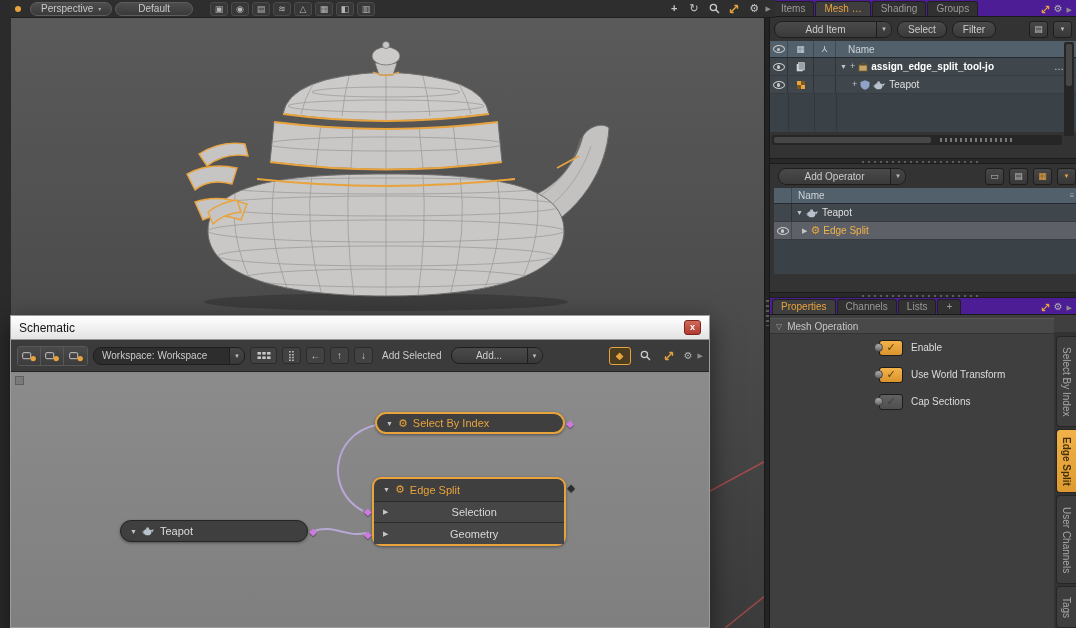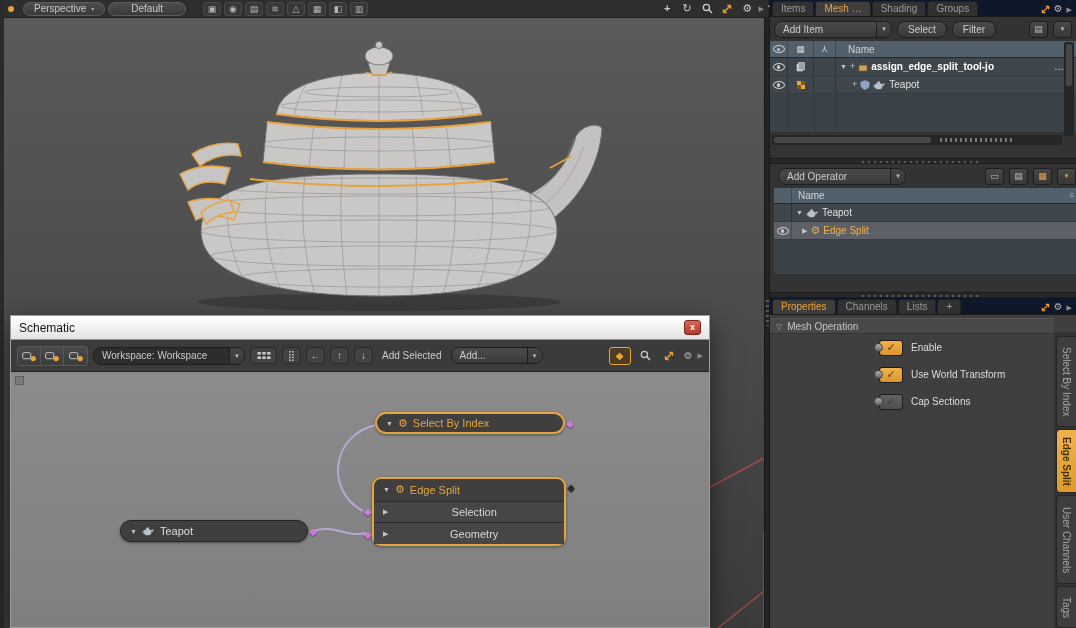--- a/index.html
+++ b/index.html
@@ -1,21 +1,21 @@
 <!DOCTYPE html>
 <html><head>
 <meta charset="utf-8">
 <style>
 *{box-sizing:border-box;margin:0;padding:0}
 html,body{width:1076px;height:628px;overflow:hidden;background:#2b2b2b;
   font-family:"Liberation Sans","DejaVu Sans",sans-serif;-webkit-font-smoothing:antialiased}
 #app{position:relative;width:1076px;height:628px}
 
 
-#viewport{position:absolute;left:4px;top:0;width:764px;height:628px;
+#viewport{position:absolute;left:11px;top:0;width:764px;height:628px;
   background:linear-gradient(#5b5b5b 0%,#4d4d4d 45%,#3b3b3b 100%);overflow:hidden}
 #vp-toolbar{position:absolute;left:0;top:0;right:0;height:18px;background:#2e2e2e;
   border-bottom:1px solid #1e1e1e;display:flex;align-items:center;gap:3px;padding:0 4px;z-index:4}
 .dot{width:6px;height:6px;border-radius:50%;background:#e8a33d;margin-right:6px}
 .vp-btn{height:14px;padding:0 10px;background:linear-gradient(#4d4d4d,#3a3a3a);
   border:1px solid #5d5d5d;border-radius:7px;color:#c9c9c9;font-size:10px;display:flex;
   align-items:center;gap:5px;white-space:nowrap}
 .vp-btn .car{font-size:6px;color:#a8a8a8}
 .vp-ico{width:18px;height:14px;background:#383838;border:1px solid #4a4a4a;border-radius:3px;
   color:#b5b5b5;font-size:9px;display:flex;align-items:center;justify-content:center}
@@ -30,31 +30,31 @@
 
 
 #divider{position:absolute;left:764px;top:0;width:6px;height:628px;background:#232323;
   border-left:1px solid #191919;border-right:1px solid #191919}
 #divider .grip{position:absolute;left:1px;top:300px;width:3px;height:26px;
   background:repeating-linear-gradient(#5a5a5a 0 2px,transparent 2px 5px)}
 #divider .ovf{position:absolute;left:0;top:2px}
 
 
 #right{position:absolute;left:770px;top:0;width:306px;height:628px;background:#333}
-.tabs{height:17px;background:#0f172a;display:flex;align-items:flex-end;padding:1px 2px 0;
+.tabs{height:17px;background:#4c1d95;display:flex;align-items:flex-end;padding:1px 2px 0;
   font-size:10px;color:#9a9a9a;border-bottom:1px solid #1b1b1b}
 .tab{height:15px;line-height:14px;padding:0 8px;background:#313131;border:1px solid #202020;
   border-bottom:none;border-radius:3px 3px 0 0;margin-right:1px;white-space:nowrap}
 .tab.active{background:#3e3e3e;color:#e8a33d}
 .tab-icons{margin-left:auto;display:flex;align-items:center;gap:4px;padding:0 2px 2px}
 .gear-g{color:#b0b0b0;font-size:10px;line-height:1}
 .ctrl-row{height:24px;display:flex;align-items:center;gap:5px;padding:0 4px;background:#333}
 .combo{height:17px;background:linear-gradient(#4a4a4a,#3a3a3a);border:1px solid #1e1e1e;
   border-radius:8px;display:flex;align-items:center;font-size:10px;color:#ccc;overflow:hidden}
-.combo .lbl{flex:1;padding:0 8px;white-space:nowrap}
+.combo .lbl{flex:1;text-align:center;padding:0 8px;white-space:nowrap}
 .combo .dd{width:15px;align-self:stretch;border-left:1px solid #1e1e1e;display:flex;
   align-items:center;justify-content:center;font-size:6px;color:#bbb;
   background:linear-gradient(#454545,#383838)}
 .combo.dark{background:#2d2d2d}
 .pbtn{height:17px;padding:0 10px;background:linear-gradient(#4a4a4a,#3a3a3a);
   border:1px solid #1e1e1e;border-radius:8px;color:#ccc;font-size:10px;display:flex;
   align-items:center;justify-content:center}
 .sqbtn{width:19px;height:17px;background:linear-gradient(#474747,#383838);border:1px solid #1e1e1e;
   border-radius:3px;color:#bbb;font-size:9px;display:flex;align-items:center;justify-content:center}
 .tbl-head{height:17px;background:#52606b;display:flex;align-items:center;font-size:10px;

